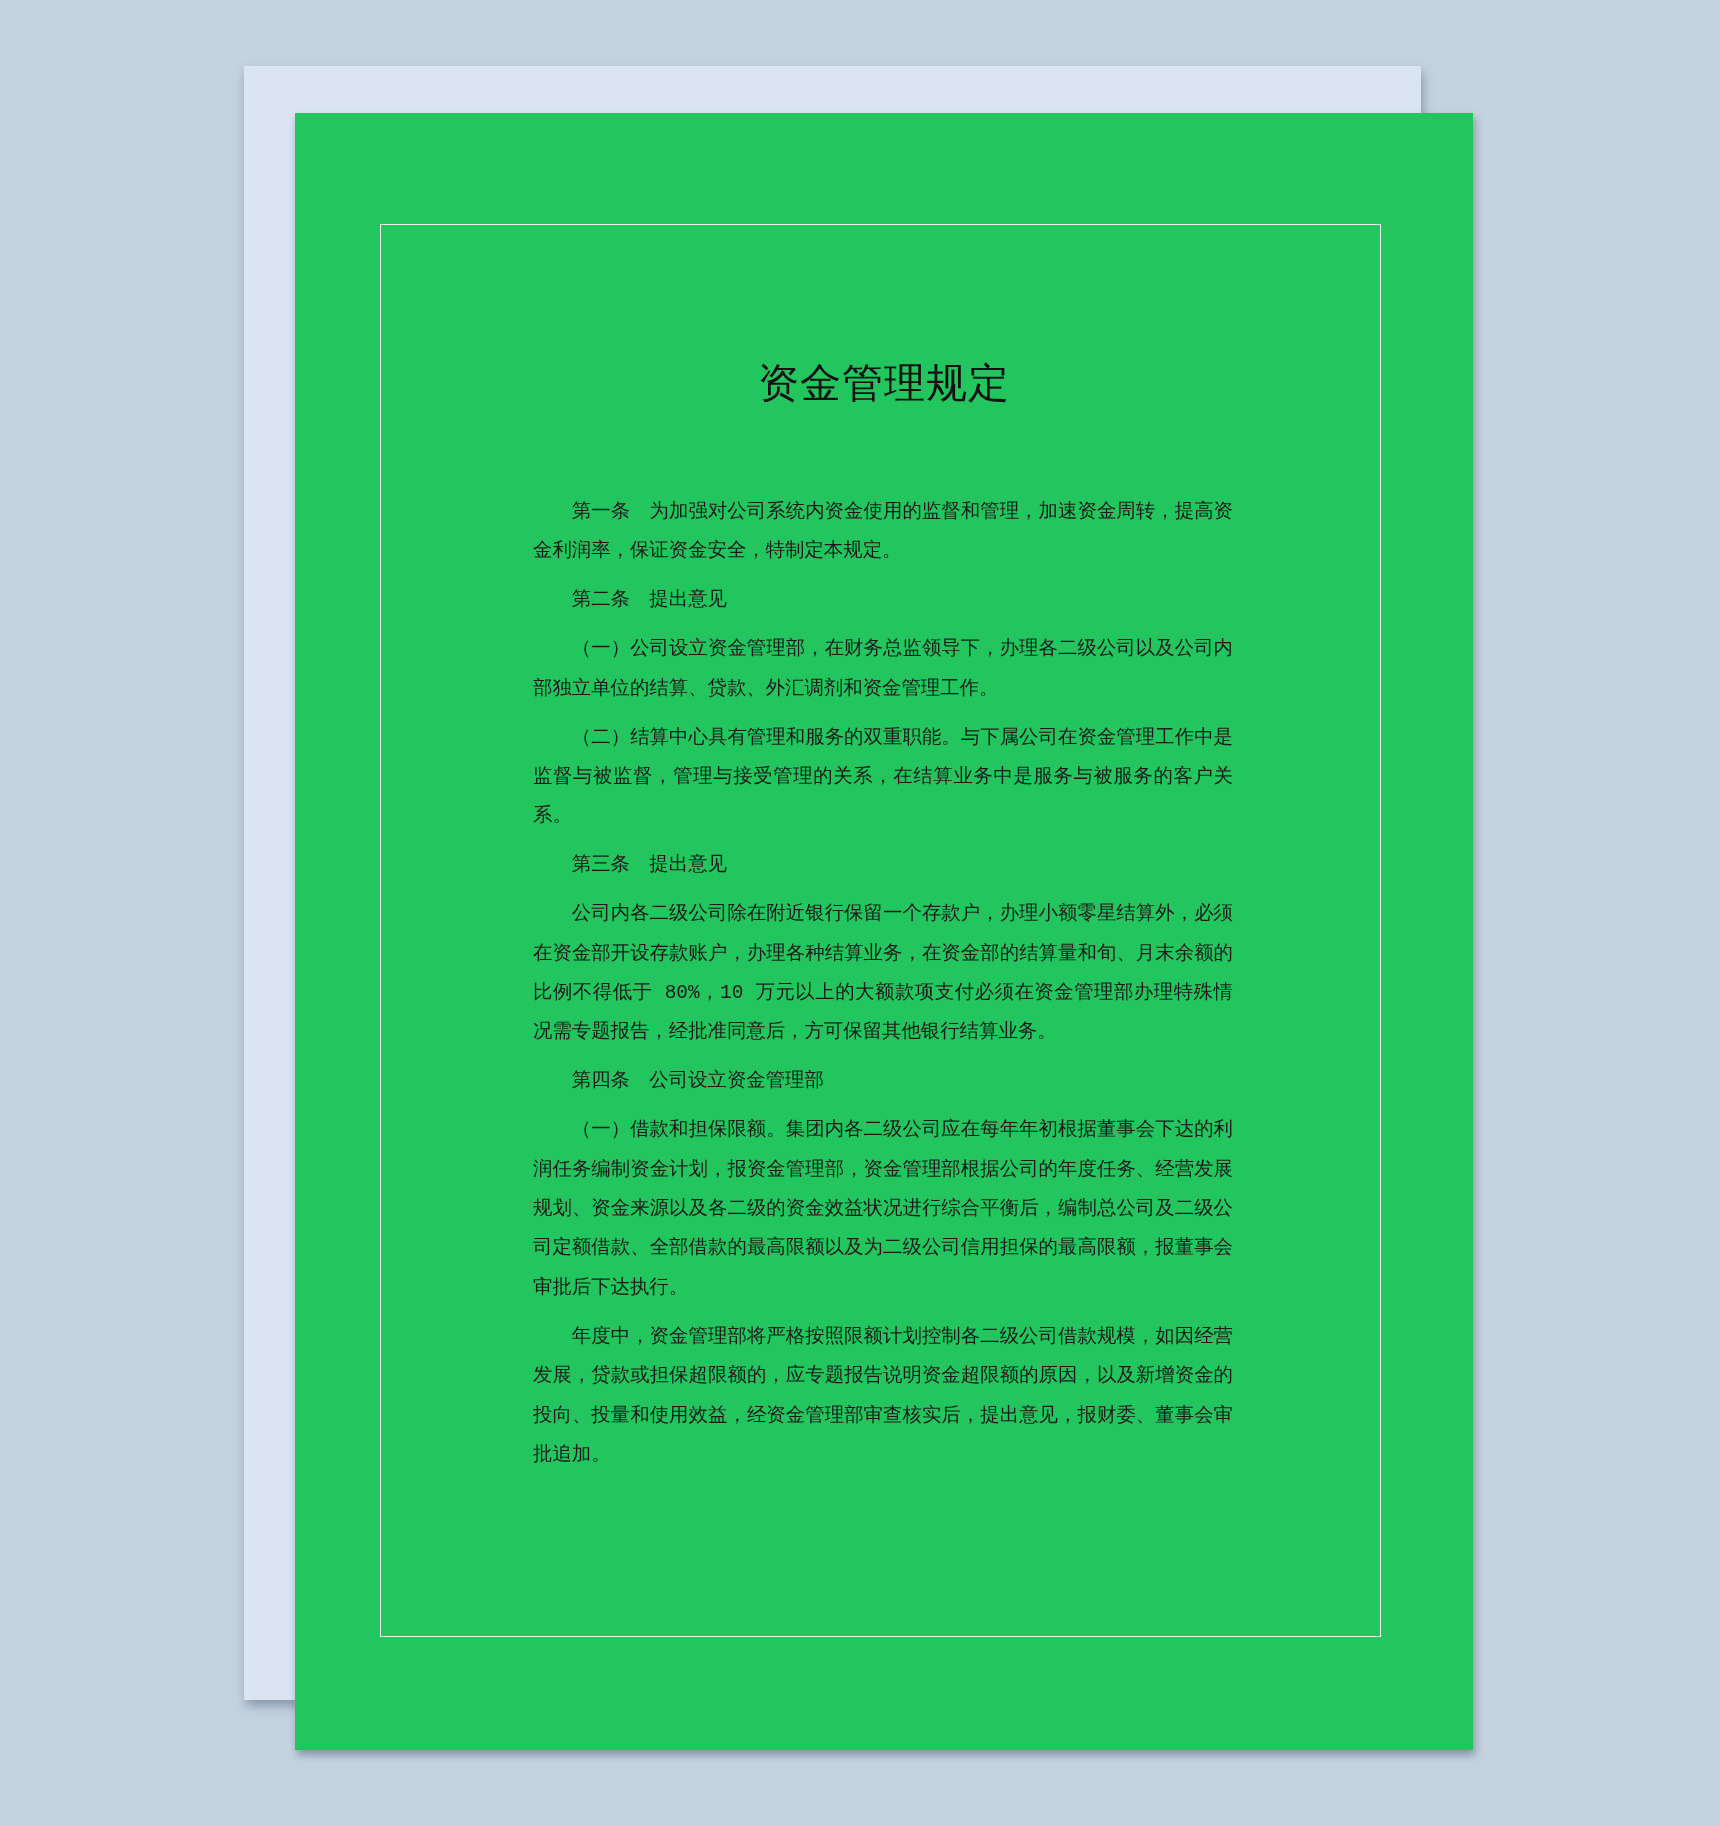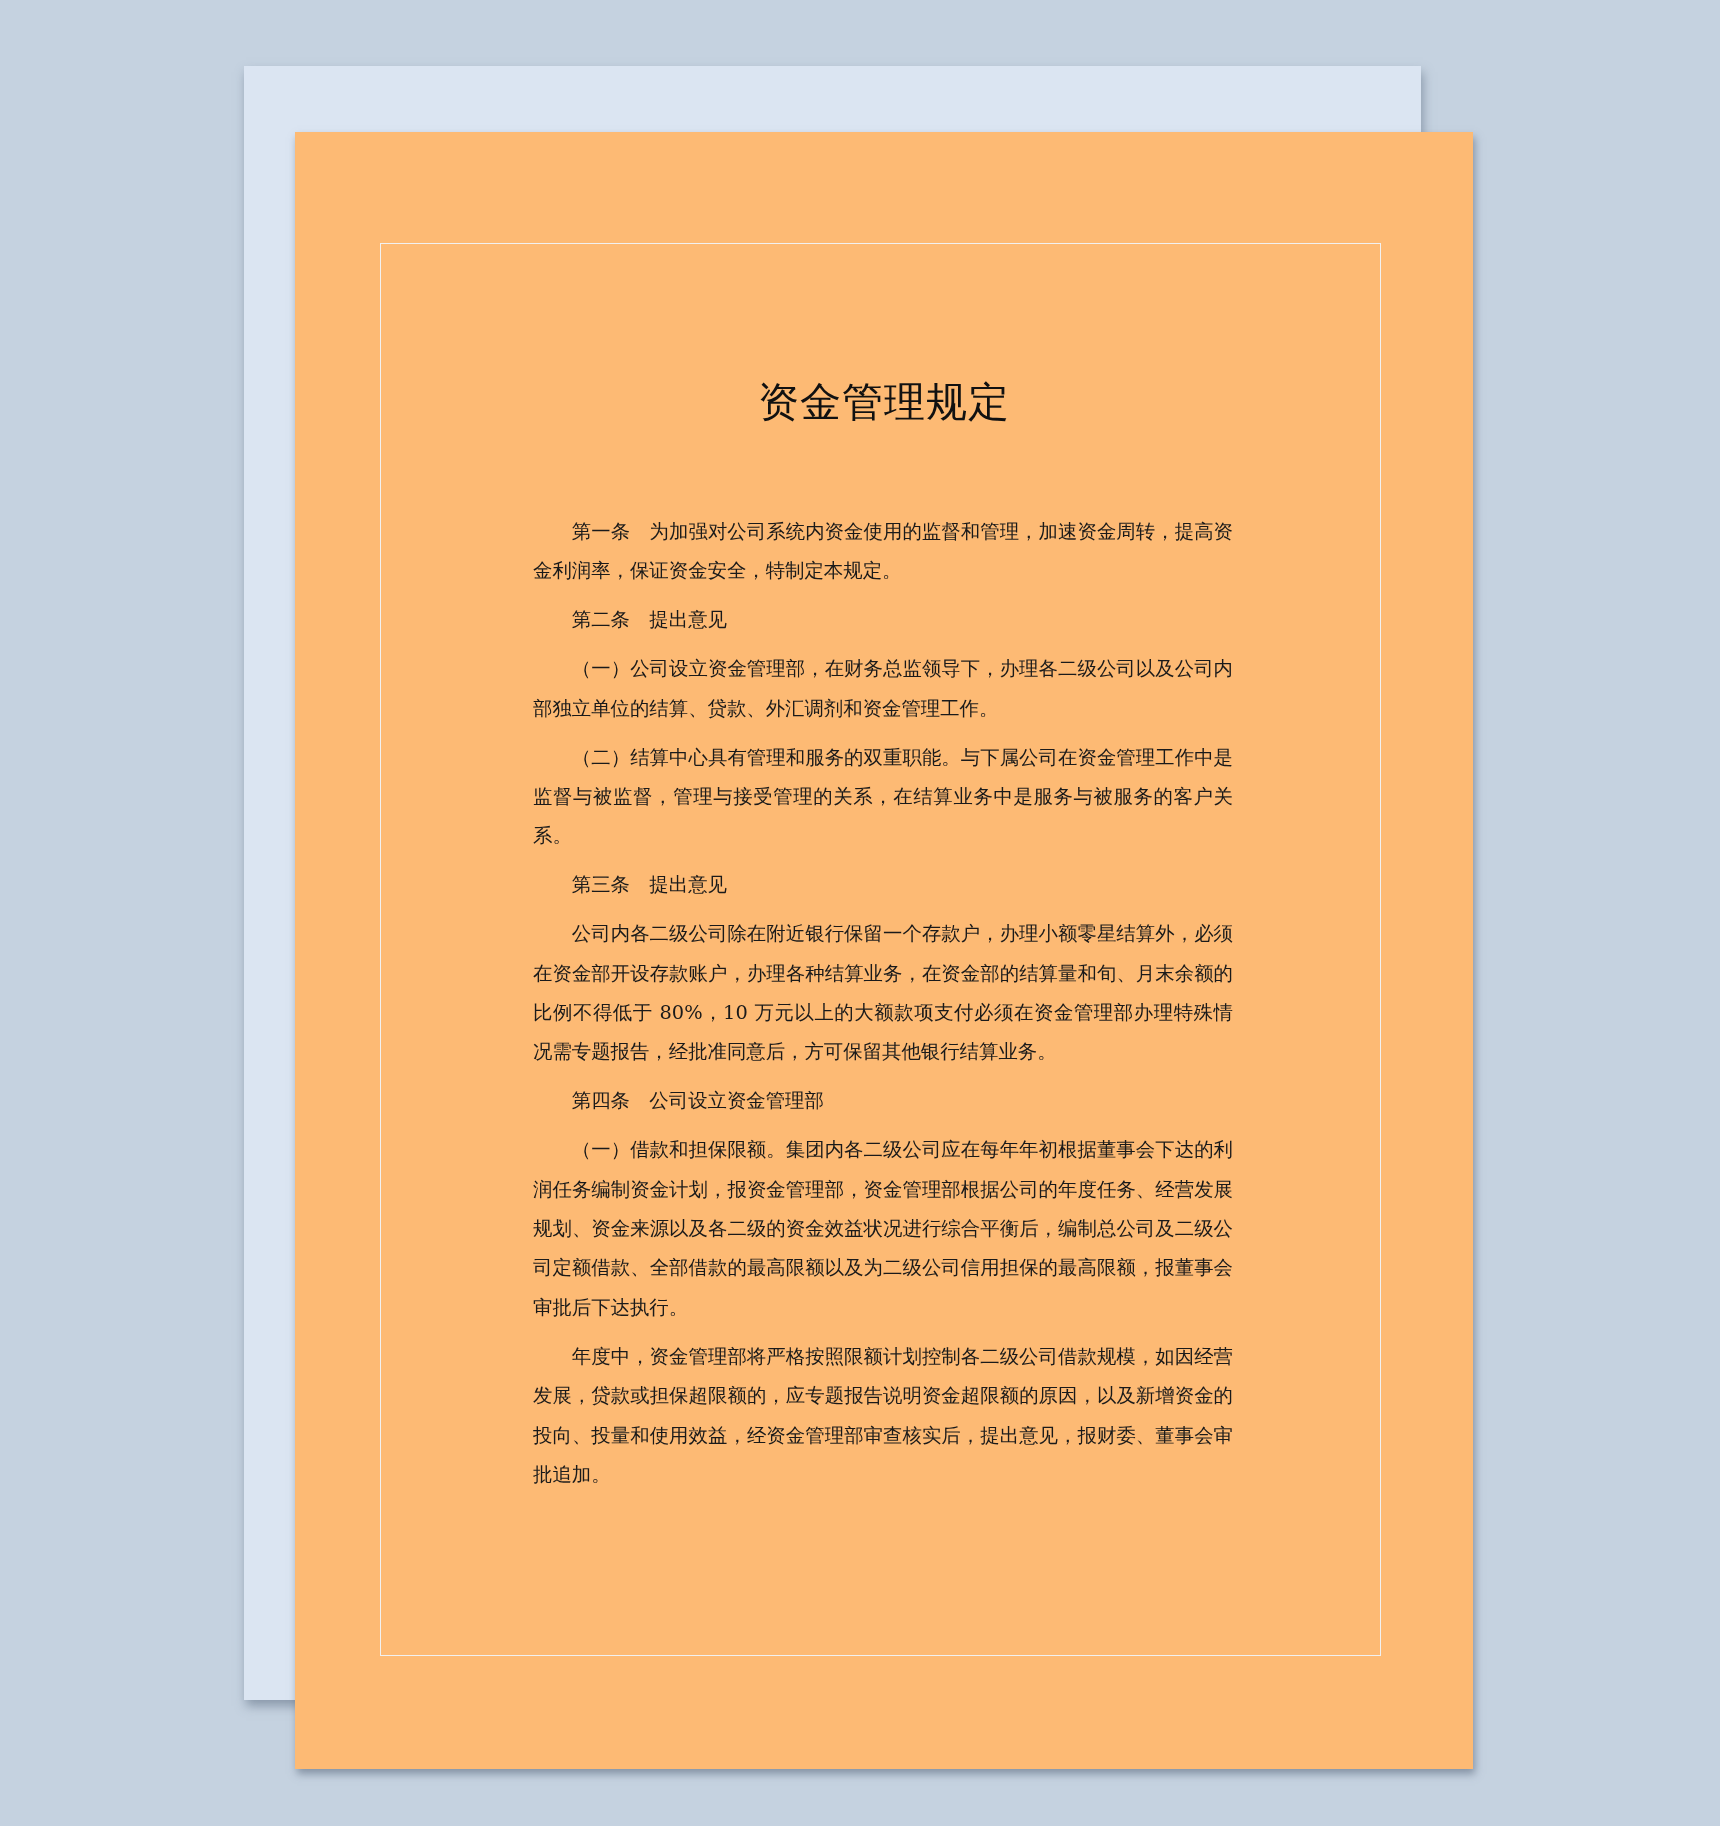--- a/index.html
+++ b/index.html
@@ -22,23 +22,22 @@
     height: 1634px;
     background: #dbe5f2;
     box-shadow: 2px 6px 10px rgba(90, 105, 125, 0.55);
   }
   .front-page {
     position: absolute;
     left: 295px;
     top: 113px;
     width: 1178px;
     height: 1637px;
-    background: #fdba74;
+    background: #22c55e;
     box-shadow: 2px 5px 8px rgba(90, 105, 125, 0.6);
-    margin-top: 19px;
   }
   .inner-frame {
     position: absolute;
     left: 85px;
     top: 111px;
     width: 1001px;
     height: 1413px;
     border: 1px solid #f1f1f1;
     box-sizing: border-box;
   }
@@ -56,20 +55,21 @@
     font-weight: normal;
   }
   .doc-body {
     position: absolute;
     left: 238px;
     top: 380px;
     width: 700px;
     color: #1a1a1a;
     font-size: 19.4px;
     line-height: 39.4px;
+    font-family: Liberation Mono, monospace;
   }
   .para {
     margin: 0 0 9.5px 0;
     text-indent: 2em;
     text-align: justify;
   }
   .article-heading .num {
     margin-right: 1em;
   }
 </style>

